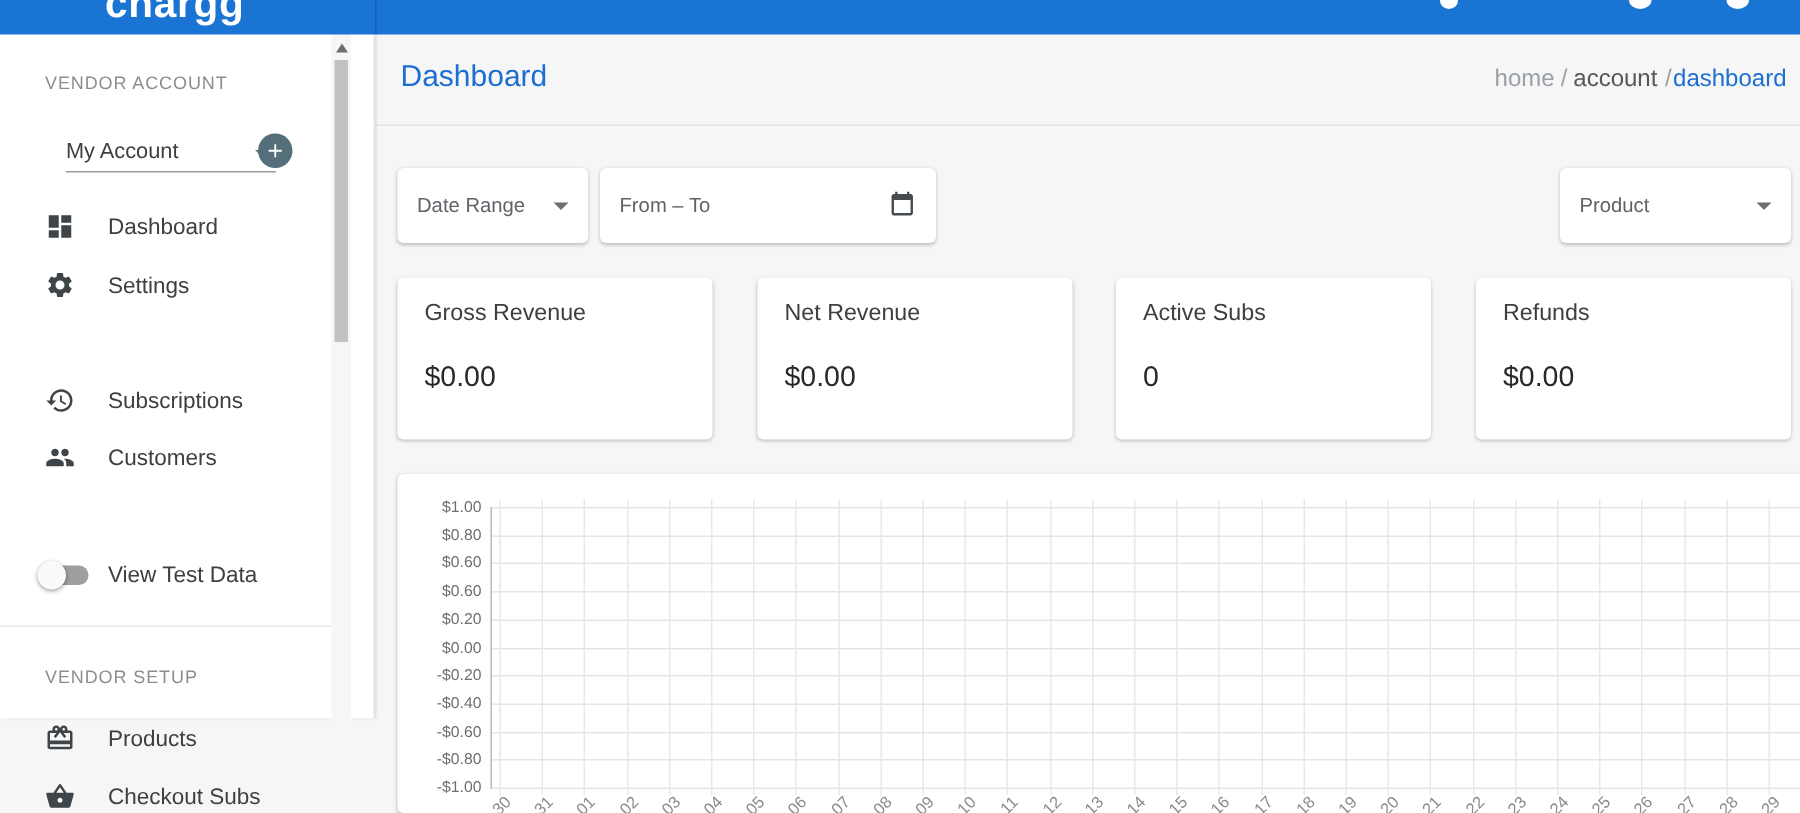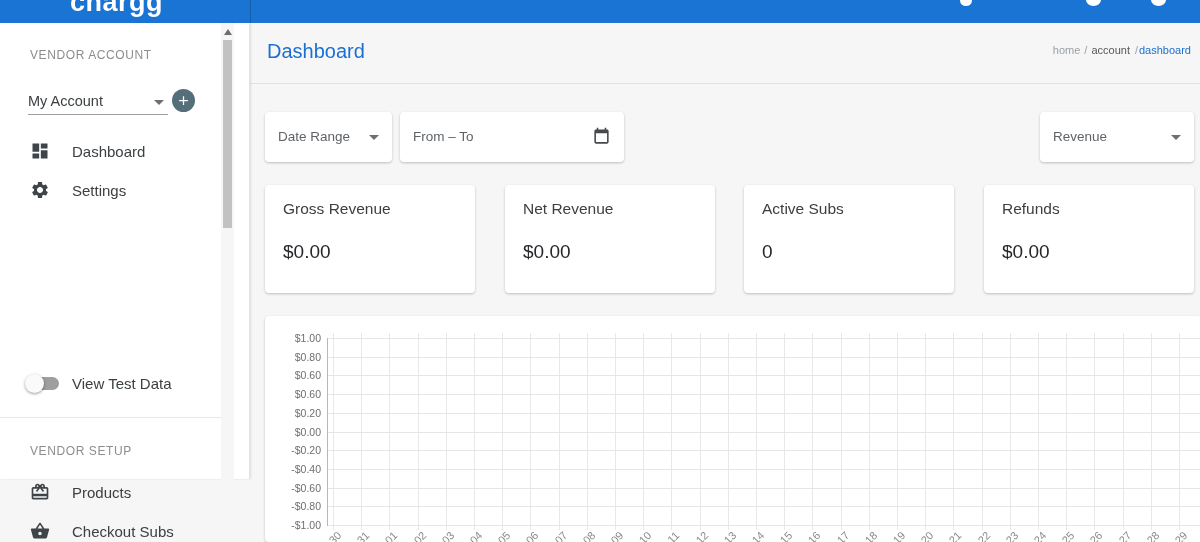--- a/index.html
+++ b/index.html
@@ -13,21 +13,21 @@
   .tb-blob { position:absolute; background:#fff; border-radius:50%; }
   .tb-b1 { left:960px; top:-5px; width:12px; height:11px; }
   .tb-b2 { left:1086px; top:-6px; width:15px; height:12px; }
   .tb-b3 { left:1151px; top:-6px; width:15px; height:12px; }
 
   
   .sidebar { position:absolute; left:0; top:23px; width:250px; height:456px; background:#fff; box-shadow:1px 0 2px rgba(0,0,0,.10); border-right:1px solid #e3e3e3; z-index:10; }
   .side-section { position:absolute; left:30px; font-size:12px; color:#8d8d8d; letter-spacing:.6px; }
   .sec-1 { top:25px; }
   .sec-2 { top:421px; }
-  .acct-select { position:absolute; left:28px; top:68px; width:140px; height:24px; border-bottom:1px solid #9e9e9e; cursor:pointer; }
+  .acct-select { position:absolute; left:44px; top:68px; width:140px; height:24px; border-bottom:1px solid #9e9e9e; cursor:pointer; }
   .acct-select .val { position:absolute; left:0; top:2px; font-size:14.5px; color:#3c4043; }
   .caret { width:0; height:0; border-left:5px solid transparent; border-right:5px solid transparent; border-top:5px solid #6f6f6f; display:inline-block; }
   .acct-select .caret { position:absolute; right:4px; top:9px; }
   .add-btn { position:absolute; left:172px; top:66px; width:23px; height:23px; border-radius:50%; background:#546e7a; border:none; display:flex; align-items:center; justify-content:center; cursor:pointer; }
   .add-btn svg { width:15px; height:15px; fill:#fff; }
 
   .nav-item { position:absolute; left:0; width:218px; height:38px; display:flex; align-items:center; cursor:pointer; }
   .nav-item .ic { position:absolute; left:30px; width:20px; height:20px; color:#3f4448; }
   .nav-item .ic svg { width:20px; height:20px; fill:currentColor; }
   .nav-item .lab { position:absolute; left:72px; font-size:15px; color:#3c4043; white-space:nowrap; }
@@ -42,21 +42,21 @@
   .side-divider { position:absolute; left:0; top:394px; width:221px; height:1px; background:#e7e7e7; }
 
   
   .sb-track { position:absolute; left:221px; top:0; width:13px; height:519px; background:#f6f6f6; }
   .sb-thumb { position:absolute; left:223px; top:17px; width:9px; height:188px; background:#c2c2c2; cursor:pointer; }
   .sb-arrow { position:absolute; left:224px; width:0; height:0; border-left:4px solid transparent; border-right:4px solid transparent; cursor:pointer; }
   .sb-up { top:6px; border-bottom:6px solid #6d6d6d; }
 
   
   .page-title { position:absolute; left:267px; top:40px; font-size:20px; font-weight:normal; color:#1c6fd1; }
-  .breadcrumb { position:absolute; right:9px; top:44px; font-size:11px; color:#9aa0a6; }
+  .breadcrumb { position:absolute; right:9px; top:44px; font-size:16px; color:#9aa0a6; }
   .breadcrumb .bc-home { color:#9aa0a6; cursor:pointer; }
   .breadcrumb .bc-sep { color:#9aa0a6; margin:0 4px; }
   .breadcrumb .bc-account { color:#55585c; cursor:pointer; }
   .breadcrumb .bc-sep2 { color:#9aa0a6; margin:0 1px 0 5px; }
   .breadcrumb .bc-cur { color:#1c6fd1; cursor:pointer; }
   .hdr-divider { position:absolute; left:250px; top:83px; width:950px; height:1px; background:#e2e2e2; }
 
   
   .card { position:absolute; background:#fff; border-radius:4px; box-shadow:0 1px 3px rgba(0,0,0,.16), 0 1px 2px rgba(0,0,0,.08); }
 
@@ -110,20 +110,32 @@
           <path d="M3 13h8V3H3v10zm0 8h8v-6H3v6zm10 0h8V11h-8v10zm0-18v6h8V3h-8z"></path>
         </svg></span>
     <span class="lab">Dashboard</span>
   </div>
   <div class="nav-item ni-1">
     <span class="ic"><svg viewBox="0 0 24 24">
           <path d="M19.14 12.94c.04-.3.06-.61.06-.94 0-.32-.02-.64-.07-.94l2.03-1.58c.18-.14.23-.41.12-.61l-1.92-3.32c-.12-.22-.37-.29-.59-.22l-2.39.96c-.5-.38-1.03-.7-1.62-.94l-.36-2.54c-.04-.24-.24-.41-.48-.41h-3.84c-.24 0-.43.17-.47.41l-.36 2.54c-.59.24-1.13.57-1.62.94l-2.39-.96c-.22-.08-.47 0-.59.22L2.74 8.87c-.12.21-.08.47.12.61l2.03 1.58c-.05.3-.09.63-.09.94s.02.64.07.94l-2.03 1.58c-.18.14-.23.41-.12.61l1.92 3.32c.12.22.37.29.59.22l2.39-.96c.5.38 1.03.7 1.62.94l.36 2.54c.05.24.24.41.48.41h3.84c.24 0 .44-.17.47-.41l.36-2.54c.59-.24 1.13-.56 1.62-.94l2.39.96c.22.08.47 0 .59-.22l1.92-3.32c.12-.22.07-.47-.12-.61l-2.01-1.58zM12 15.6c-1.98 0-3.6-1.62-3.6-3.6s1.62-3.6 3.6-3.6 3.6 1.62 3.6 3.6-1.62 3.6-3.6 3.6z"></path>
         </svg></span>
     <span class="lab">Settings</span>
   </div>
+  <div class="nav-item ni-3">
+    <span class="ic"><svg viewBox="0 0 24 24">
+          <path d="M13 3c-4.97 0-9 4.03-9 9H1l3.89 3.89.07.14L9 12H6c0-3.87 3.13-7 7-7s7 3.13 7 7-3.13 7-7 7c-1.93 0-3.68-.79-4.94-2.06l-1.42 1.42C8.27 19.99 10.51 21 13 21c4.97 0 9-4.03 9-9s-4.03-9-9-9zm-1 5v5l4.28 2.54.72-1.21-3.5-2.08V8H12z"></path>
+        </svg></span>
+    <span class="lab">Subscriptions</span>
+  </div>
+  <div class="nav-item ni-4">
+    <span class="ic"><svg viewBox="0 0 24 24">
+          <path d="M16 11c1.66 0 2.99-1.34 2.99-3S17.66 5 16 5c-1.66 0-3 1.34-3 3s1.34 3 3 3zm-8 0c1.66 0 2.99-1.34 2.99-3S9.66 5 8 5C6.34 5 5 6.34 5 8s1.34 3 3 3zm0 2c-2.33 0-7 1.17-7 3.5V19h14v-2.5c0-2.33-4.67-3.5-7-3.5zm8 0c-.29 0-.62.02-.97.05 1.16.84 1.97 1.97 1.97 3.45V19h6v-2.5c0-2.33-4.67-3.5-7-3.5z"></path>
+        </svg></span>
+    <span class="lab">Customers</span>
+  </div>
   <div class="nav-item ni-6">
     <span class="toggle">
       <span class="track"></span>
       <span class="thumb"></span>
     </span>
     <span class="lab">View Test Data</span>
   </div>
 
   <div class="side-divider"></div>
   <div class="side-section sec-2">VENDOR SETUP</div>
@@ -157,21 +169,21 @@
   <span class="f-lab">Date Range</span>
   <span class="caret f-caret"></span>
 </div>
 <div class="card f-ft">
   <span class="f-lab">From – To</span>
   <span class="f-cal"><svg viewBox="0 0 24 24">
         <path d="M19 3h-1V1h-2v2H8V1H6v2H5c-1.1 0-2 .9-2 2v14c0 1.1.9 2 2 2h14c1.1 0 2-.9 2-2V5c0-1.1-.9-2-2-2zm0 16H5V8h14v11z"></path>
       </svg></span>
 </div>
 <div class="card f-pr">
-  <span class="f-lab">Revenue</span>
+  <span class="f-lab">Product</span>
   <span class="caret f-caret"></span>
 </div>
 
 <div class="card stat st-0">
   <div class="s-lab">Gross Revenue</div>
   <div class="s-val">$0.00</div>
 </div>
 <div class="card stat st-1">
   <div class="s-lab">Net Revenue</div>
   <div class="s-val">$0.00</div>

